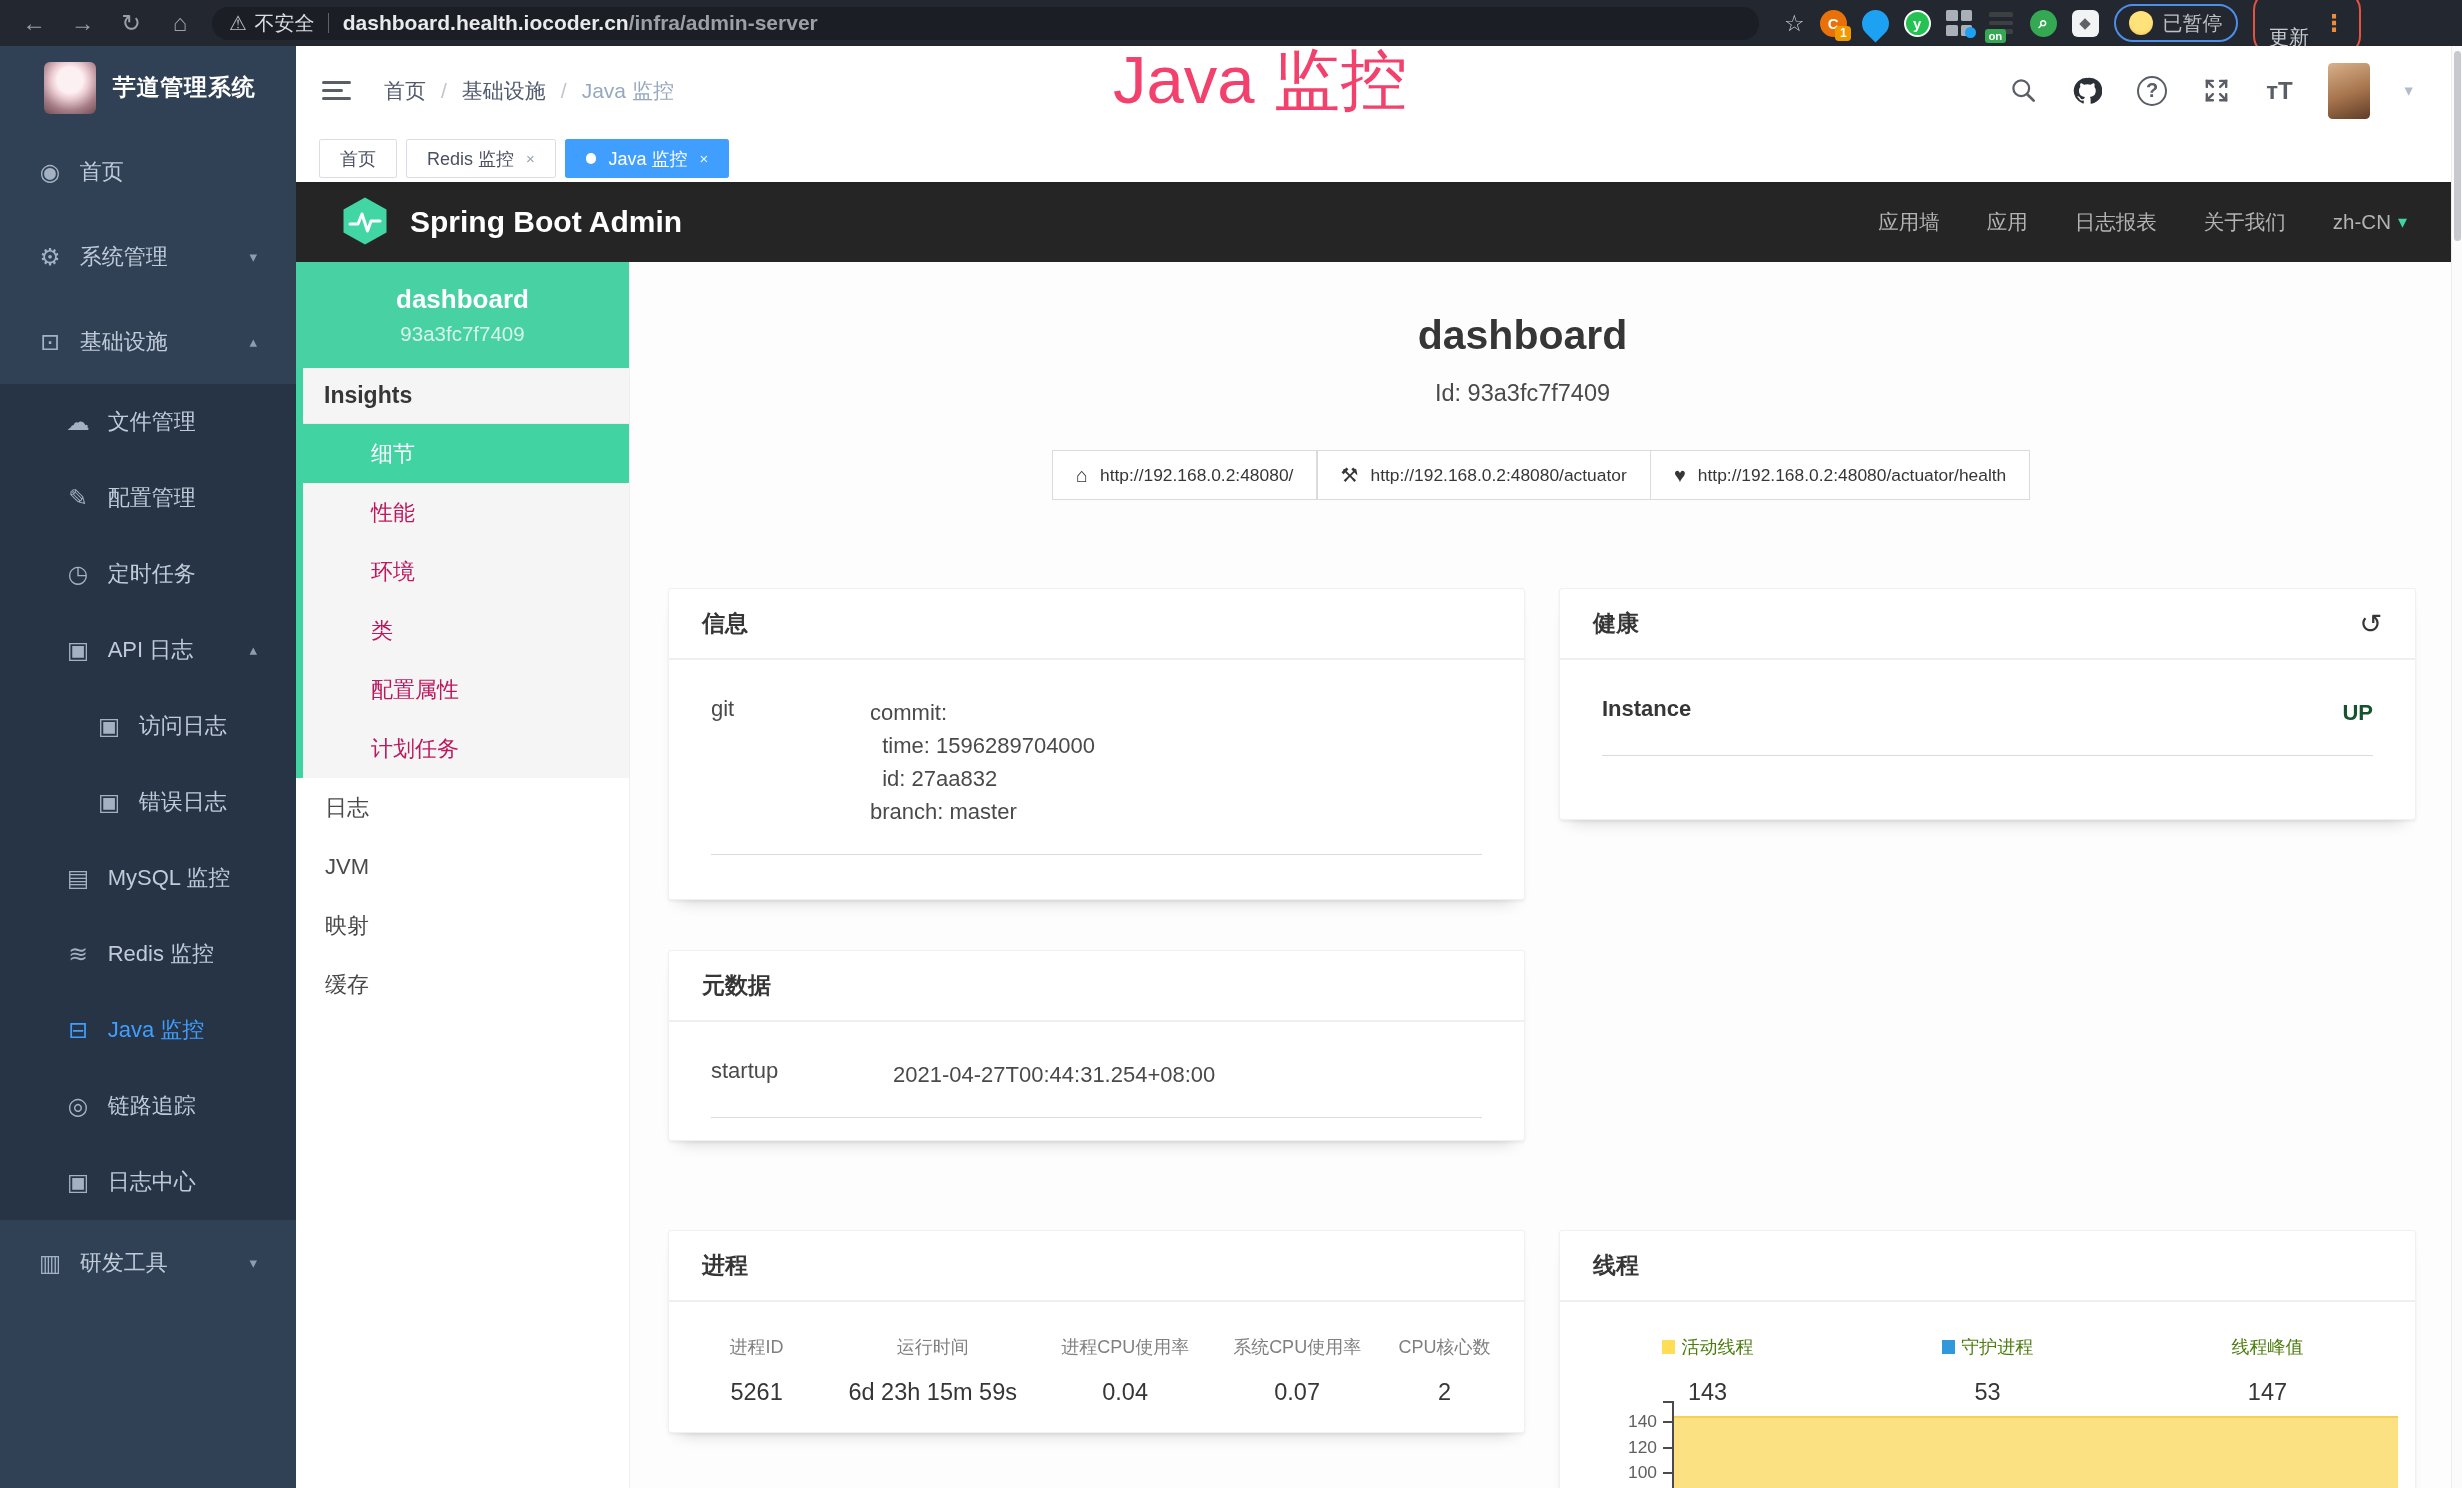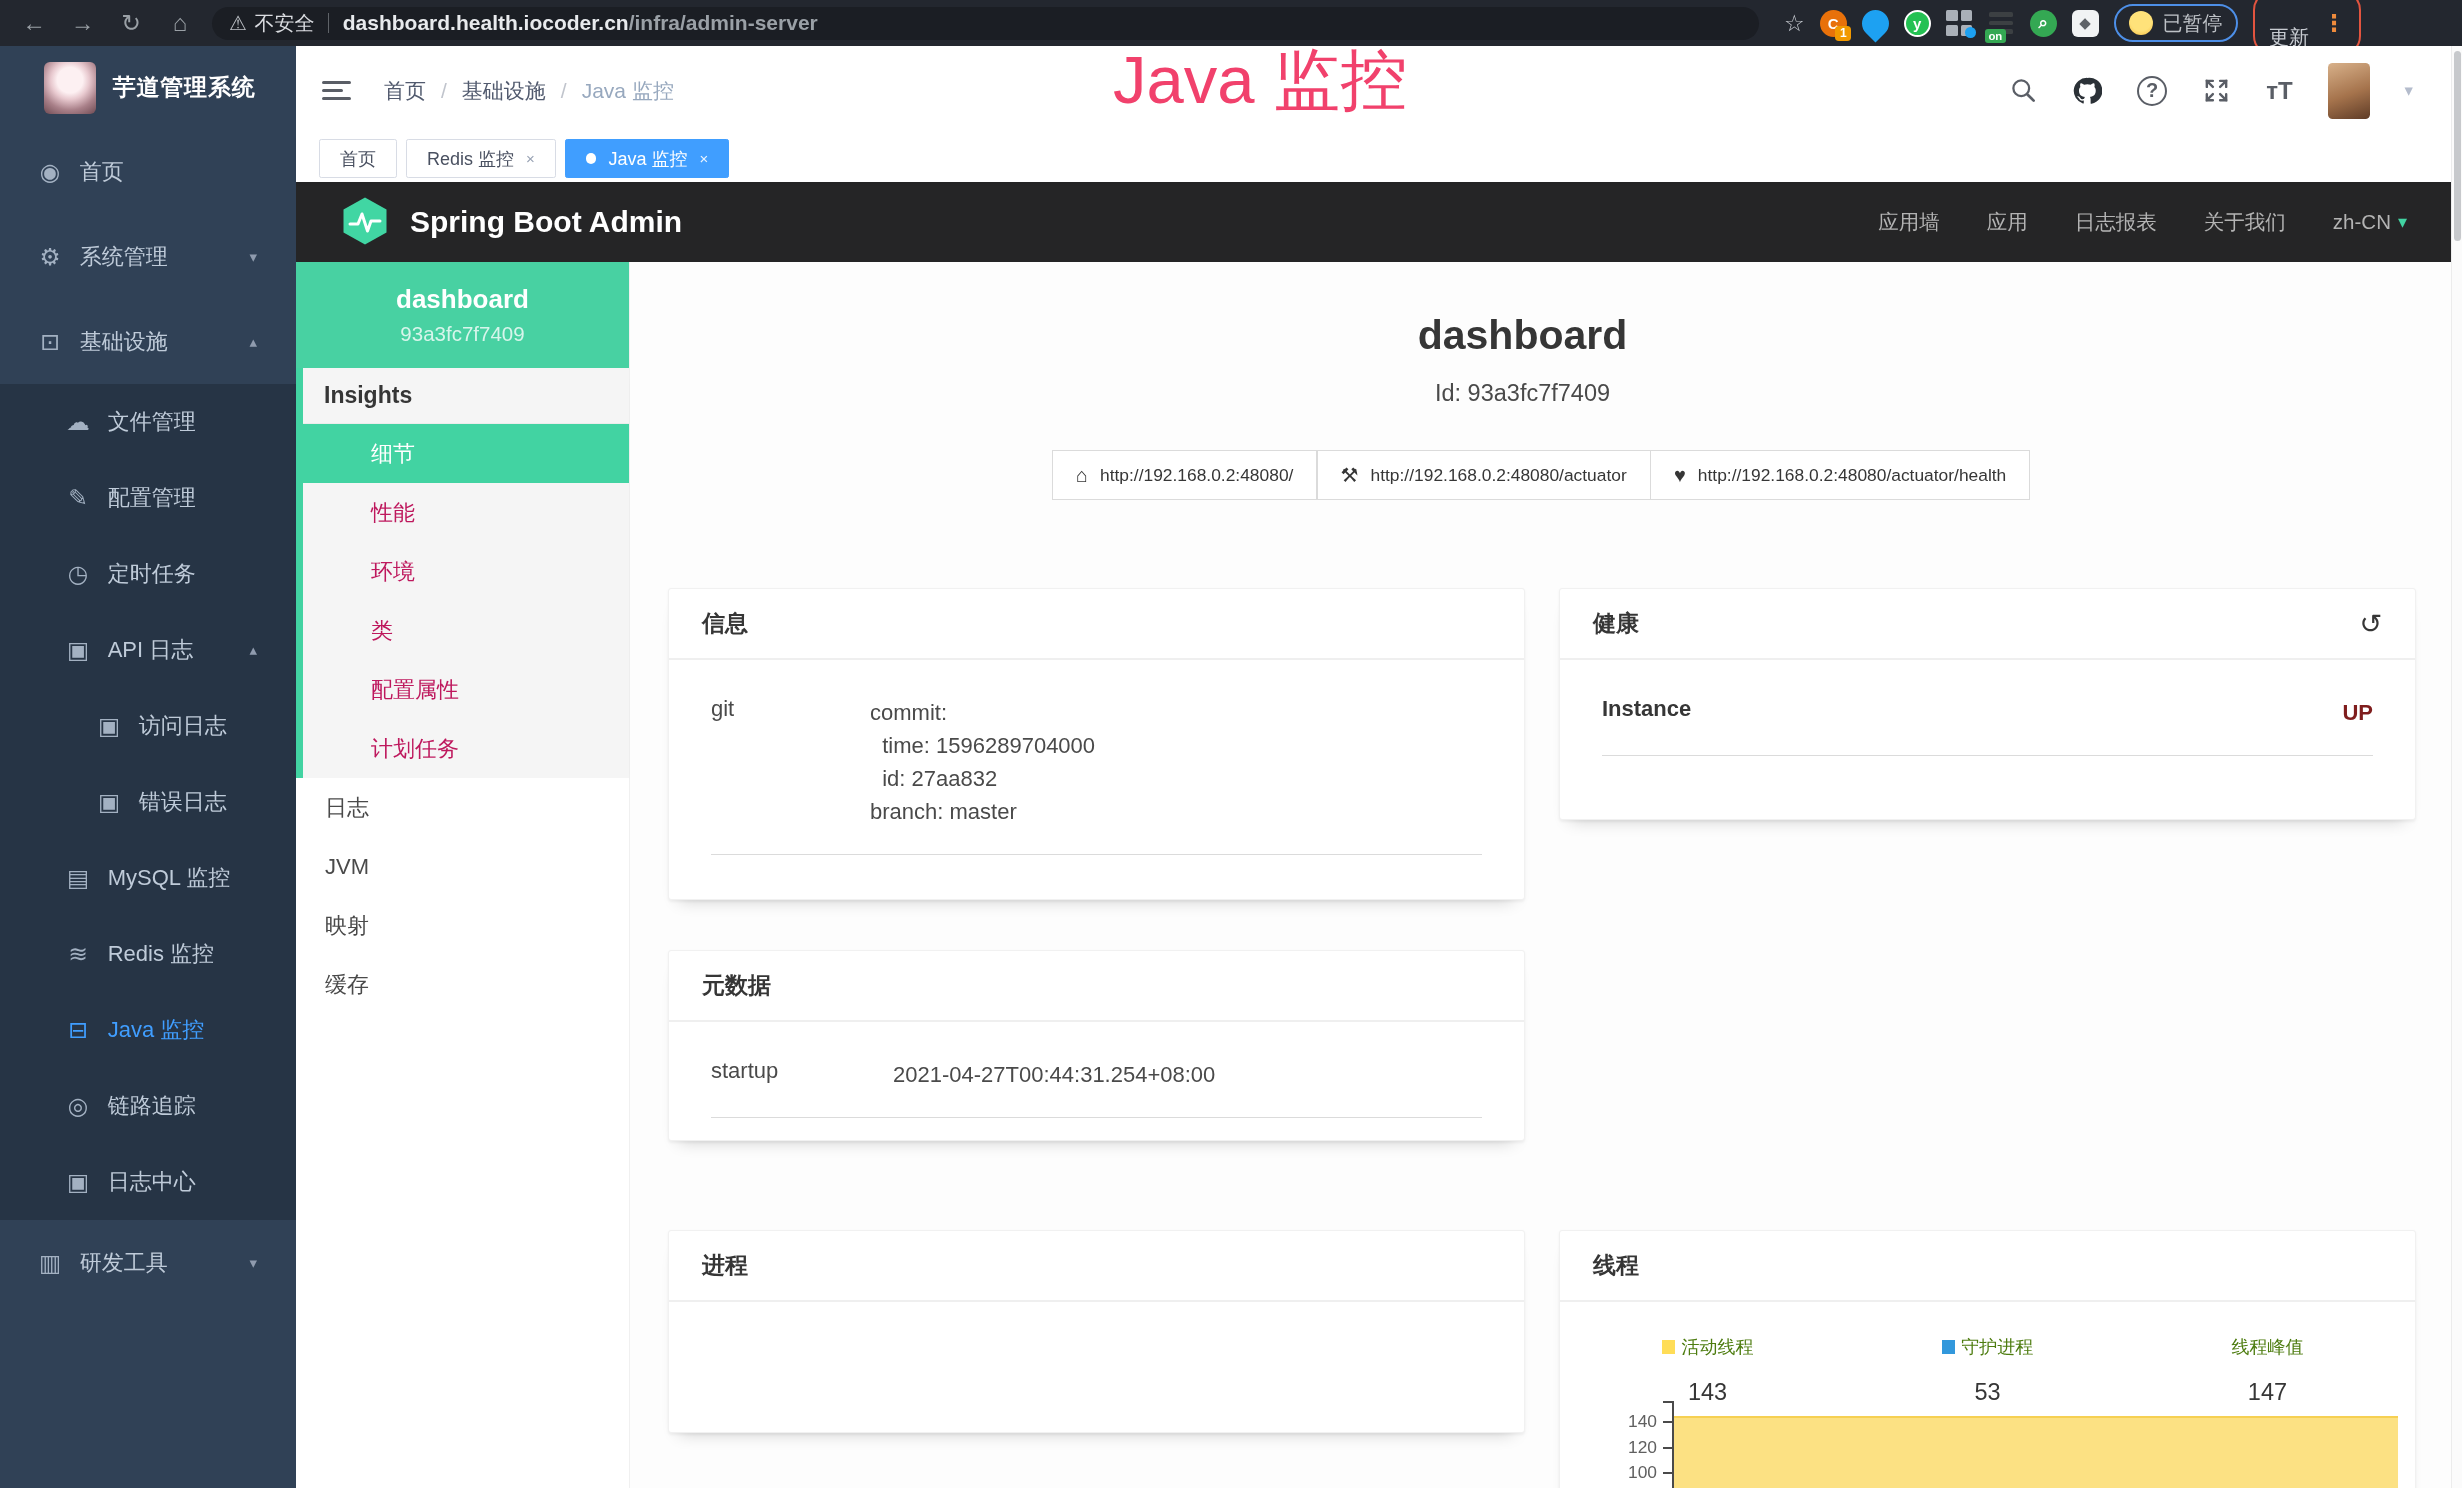--- a/index.html
+++ b/index.html
@@ -401,36 +401,58 @@
             <div class="kv-line"></div>
           </div>
 
           <div class="card" style="left:929px;top:326px;width:857px;height:232px;">
             <div class="card-h">
               <span>健康</span>
               <span class="hist">↺</span>
             </div>
             <div class="kv">
               <span class="k strong">Instance</span>
-              <span class="v up" style="color:#7f1d1d;">UP</span>
+              <span class="v up" style="color:#14532d;">UP</span>
             </div>
             <div class="kv-line"></div>
           </div>
 
           <div class="card" style="left:38px;top:688px;width:857px;height:191px;">
             <div class="card-h">元数据</div>
             <div class="kv">
               <span class="k" style="width:182px;">startup</span>
               <span class="v">2021-04-27T00:44:31.254+08:00</span>
             </div>
             <div class="kv-line"></div>
           </div>
 
           <div class="card" style="left:38px;top:968px;width:857px;height:203px;">
             <div class="card-h">进程</div>
+            <div class="ptable">
+              <div class="col pc1">
+                <div class="ph">进程ID</div>
+                <div class="pv">5261</div>
+              </div>
+              <div class="col pc2">
+                <div class="ph">运行时间</div>
+                <div class="pv">6d 23h 15m 59s</div>
+              </div>
+              <div class="col pc3">
+                <div class="ph">进程CPU使用率</div>
+                <div class="pv">0.04</div>
+              </div>
+              <div class="col pc4">
+                <div class="ph">系统CPU使用率</div>
+                <div class="pv">0.07</div>
+              </div>
+              <div class="col pc5">
+                <div class="ph">CPU核心数</div>
+                <div class="pv">2</div>
+              </div>
+            </div>
           </div>
 
           <div class="card" style="left:929px;top:968px;width:857px;height:520px;">
             <div class="card-h">线程</div>
             <div class="tstats">
               <div class="col">
                 <div class="tleg">
                     <span class="sq" style="background:#ffdd57;"></span>
                     <span>活动线程</span>
                   </div>

